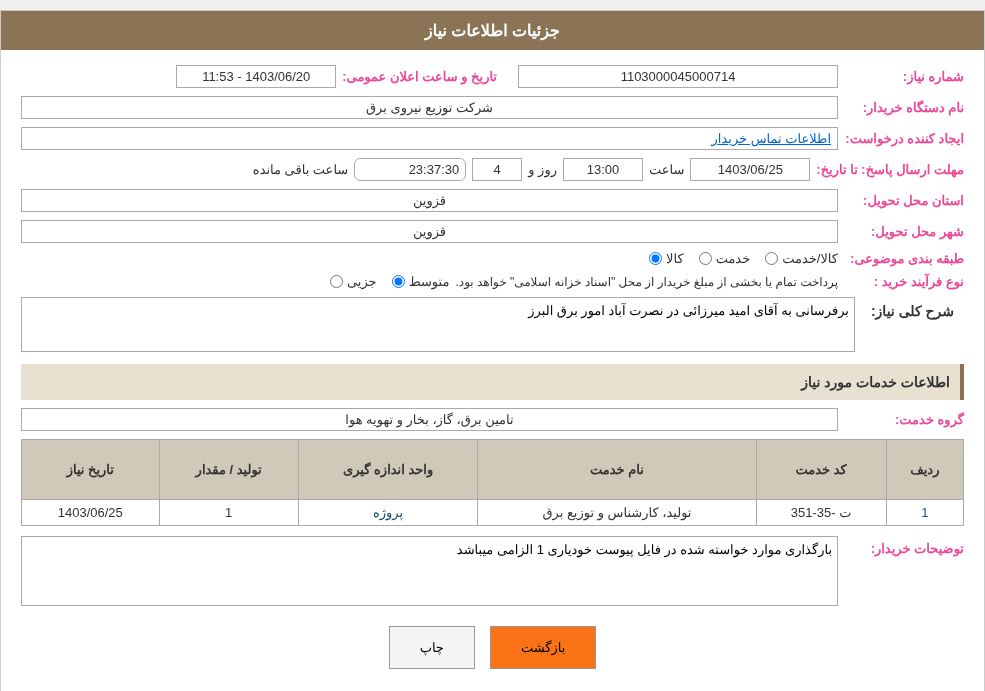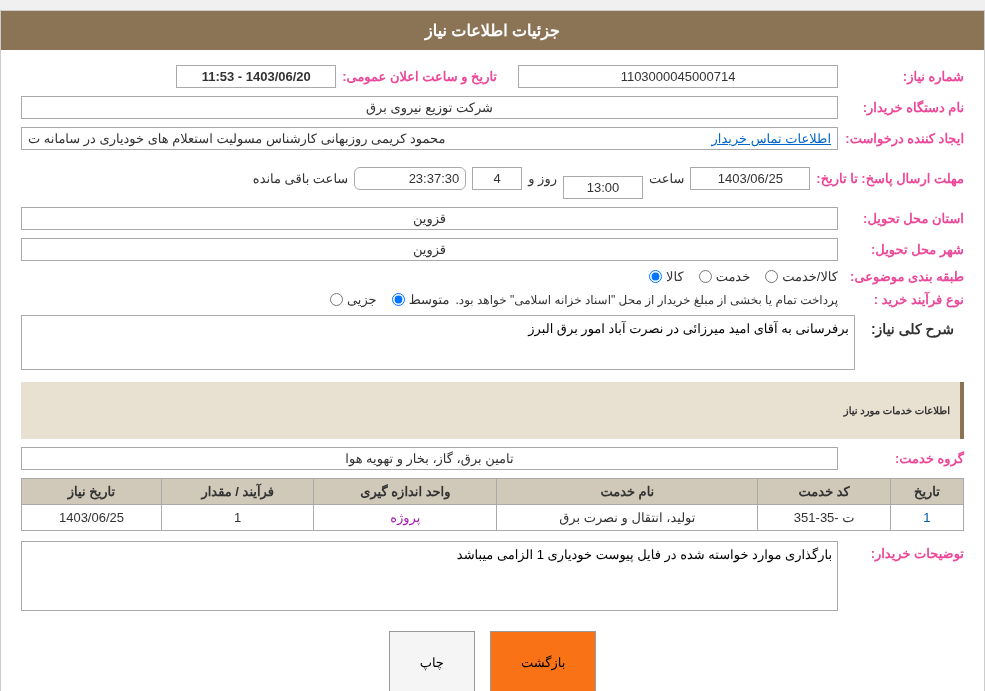--- a/index.html
+++ b/index.html
@@ -50,23 +50,23 @@
     }
     .input-medium {
       width: 320px;
       flex: none;
     }
     .input-large {
       flex: 1;
     }
     .section-header {
       background: #e8e0d0;
-      padding: 23px 10px;
+      padding: 10px 10px;
       font-weight: bold;
-      font-size: 10px;
+      font-size: 14px;
       margin: 12px 0 8px 0;
       border-right: 4px solid #8b7355;
     }
     .radio-group {
       display: flex;
       gap: 15px;
       align-items: center;
       direction: rtl;
     }
     .radio-item {
@@ -96,21 +96,21 @@
     }
     .services-table {
       width: 100%;
       border-collapse: collapse;
       margin-top: 8px;
       font-size: 13px;
     }
     .services-table th {
       background: #d0c8b8;
       border: 1px solid #aaa;
-      padding: 5px 8px;
+      padding: 22px 8px;
       text-align: center;
     }
     .services-table td {
       border: 1px solid #aaa;
       padding: 5px 8px;
       text-align: center;
     }
     .services-table tr:nth-child(even) td {
       background: #f9f7f3;
     }
@@ -120,21 +120,21 @@
       cursor: pointer;
     }
     .buttons-row {
       display: flex;
       justify-content: center;
       gap: 15px;
       margin-top: 20px;
       margin-bottom: 10px;
     }
     .btn {
-      padding: 23px 30px;
+      padding: 13px 30px;
       border: 1px solid #999;
       cursor: pointer;
       font-size: 13px;
       font-family: Tahoma, Arial, sans-serif;
     }
     .btn-print {
       background: #f5f5f5;
     }
     .btn-back {
       background: #f97316;
@@ -150,41 +150,40 @@
   <div class="page-header">
     <span>جزئیات اطلاعات نیاز</span>
   </div>
 
   <div class="content">
 
     <div class="form-row">
       <span class="label">شماره نیاز:</span>
       <div class="input-field input-medium" style="text-align:center;">1103000045000714</div>
       <span class="label" style="min-width:auto; margin-right:15px;">تاریخ و ساعت اعلان عمومی:</span>
-      <div class="input-field" style="width:160px; flex:none; text-align:center;font-weight:bold;">1403/06/20 - 11:53</div>
+      <div class="input-field" style="width:160px; flex:none; text-align:center;">1403/06/20 - 11:53</div>
     </div>
 
     <div class="form-row">
       <span class="label">نام دستگاه خریدار:</span>
       <div class="input-field input-large" style="text-align:center;">شرکت توزیع نیروی برق</div>
     </div>
 
     <div class="form-row">
       <span class="label">ایجاد کننده درخواست:</span>
       <div class="input-field input-large" style="display:flex; align-items:center; justify-content:space-between;">
         <span class="link-style">اطلاعات تماس خریدار</span>
-        <span>محمود کریمی روزبهانی کارشناس  مسولیت استعلام های خودیاری در سامانه ت</span>
       </div>
     </div>
 
     <div class="form-row">
       <span class="label">مهلت ارسال پاسخ: تا تاریخ:</span>
       <div class="input-field" style="width:120px;flex:none;text-align:center;">1403/06/25</div>
       <span style="white-space:nowrap;text-align:center;">ساعت</span>
-      <div class="input-field" style="width:80px;flex:none;text-align:center;margin-top:18px;">13:00</div>
+      <div class="input-field" style="width:80px;flex:none;text-align:center;">13:00</div>
       <span style="white-space:nowrap;">روز و</span>
       <div class="input-field" style="width:50px;flex:none;text-align:center;">4</div>
       <div class="input-field" style="width:112px;flex:none;text-align:right;border-radius:6px;">23:37:30</div>
       <span style="white-space:nowrap;">ساعت باقی مانده</span>
     </div>
 
     <div class="form-row">
       <span class="label">استان محل تحویل:</span>
       <div class="input-field input-large" style="text-align:center;">قزوین</div>
     </div>
@@ -237,34 +236,34 @@
     <div class="section-header">اطلاعات خدمات مورد نیاز</div>
 
     <div class="form-row">
       <span class="label">گروه خدمت:</span>
       <div class="input-field input-large" style="text-align:center;">تامین برق، گاز، بخار و تهویه هوا</div>
     </div>
 
     <table class="services-table">
       <thead>
         <tr>
-          <th>تاریخ</th>
+          <th>ردیف</th>
           <th>کد خدمت</th>
           <th>نام خدمت</th>
           <th>واحد اندازه گیری</th>
-          <th>فرآیند / مقدار</th>
+          <th>تولید / مقدار</th>
           <th>تاریخ نیاز</th>
         </tr>
       </thead>
       <tbody id="services-tbody">
       <tr>
     <td><span class="row-number">1</span></td>
     <td>ت -35-351</td>
-    <td>تولید، انتقال و نصرت برق</td>
-    <td style="color:#a21caf;">پروژه</td>
+    <td>تولید، کارشناس و توزیع برق</td>
+    <td style="color:#0c4a6e;">پروژه</td>
     <td>1</td>
     <td>1403/06/25</td>
   </tr>
         </tbody>
     </table>
 
     <div class="form-row" style="align-items:flex-start; margin-top:10px;">
       <span class="label" style="padding-top:5px;">توضیحات خریدار:</span>
       <textarea class="description-textarea" readonly="" style="">بارگذاری موارد خواسته شده در فایل پیوست خودیاری 1 الزامی میباشد</textarea>
     </div>

